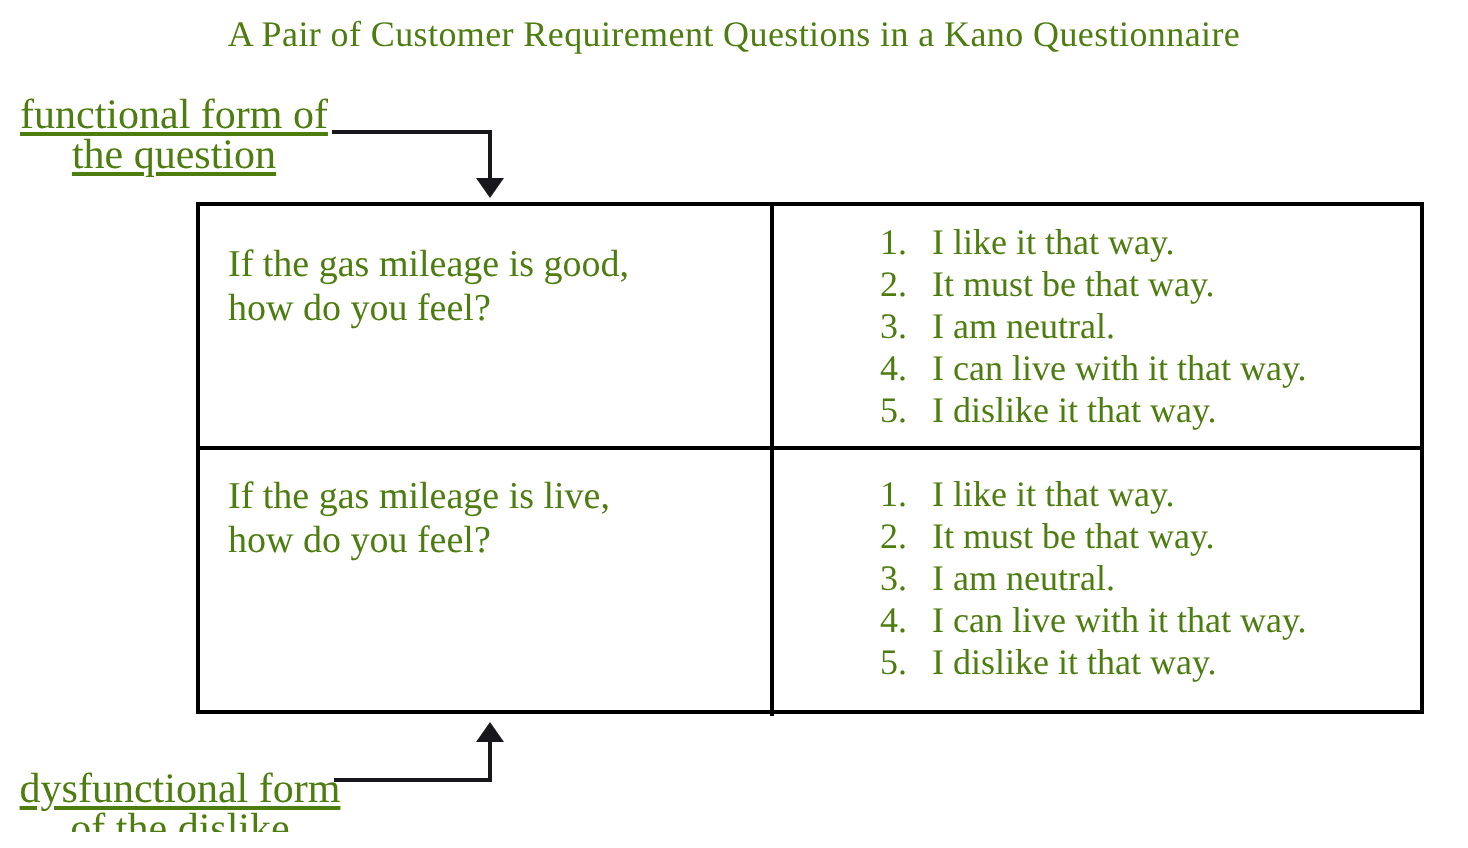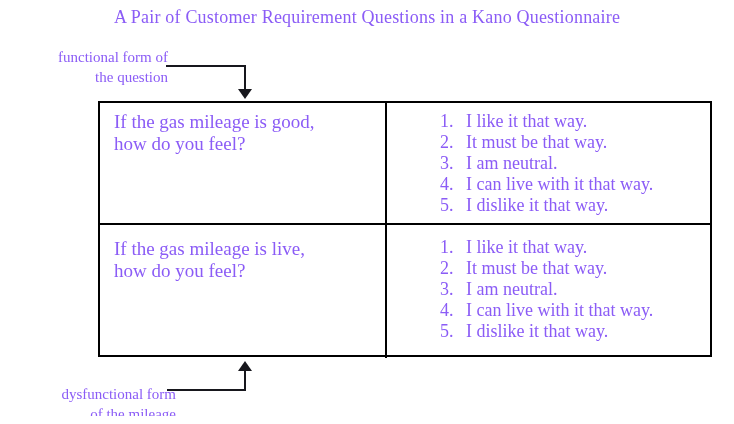--- a/index.html
+++ b/index.html
@@ -6,39 +6,40 @@
     margin: 0;
     padding: 0;
     background: #ffffff;
   }
   .canvas {
     position: relative;
     width: 734px;
     height: 416px;
     background: #ffffff;
     font-family: "Liberation Serif", "DejaVu Serif", serif;
-    color: #8b5cf6;
+    color: #4d7c0f;
     overflow: hidden;
   }
   .title {
     position: absolute;
     top: 7px;
     left: 0;
     width: 734px;
     text-align: center;
     font-size: 18px;
     letter-spacing: 0.2px;
     white-space: nowrap;
   }
   .side-label {
     position: absolute;
-    text-align: right;
-    font-size: 15px;
+    text-align: center;
+    font-size: 21px;
     line-height: 20px;
     white-space: nowrap;
+    text-decoration: underline;
   }
   .label-functional {
     left: 6px;
     top: 47px;
     width: 162px;
   }
   .label-dysfunctional {
     left: 4px;
     top: 372px;
     width: 172px;
@@ -80,21 +81,21 @@
     border: 2px solid #000000;
     display: grid;
     grid-template-columns: 287px 1fr;
     grid-template-rows: 122px 1fr;
   }
   .cell {
     box-sizing: border-box;
   }
   .cell-question {
     border-right: 2px solid #000000;
-    padding: 8px 10px 0 14px;
+    padding: 19px 10px 0 14px;
     font-size: 19px;
     line-height: 22px;
   }
   .row-divider {
     border-bottom: 2px solid #000000;
   }
   .cell-options {
     padding: 8px 4px 16px 53px;
     font-size: 18px;
     line-height: 21px;
@@ -169,16 +170,16 @@
       </div>
     </div>
   </div>
 
   <div class="arrowhead arrow-up"></div>
   <div class="conn conn-bot-v"></div>
   <div class="conn conn-bot-h"></div>
 
   <div class="side-label label-dysfunctional">
     <div>dysfunctional form</div>
-    <div>of the mileage</div>
+    <div>of the dislike</div>
   </div>
 
 </div>
 
 </body></html>

